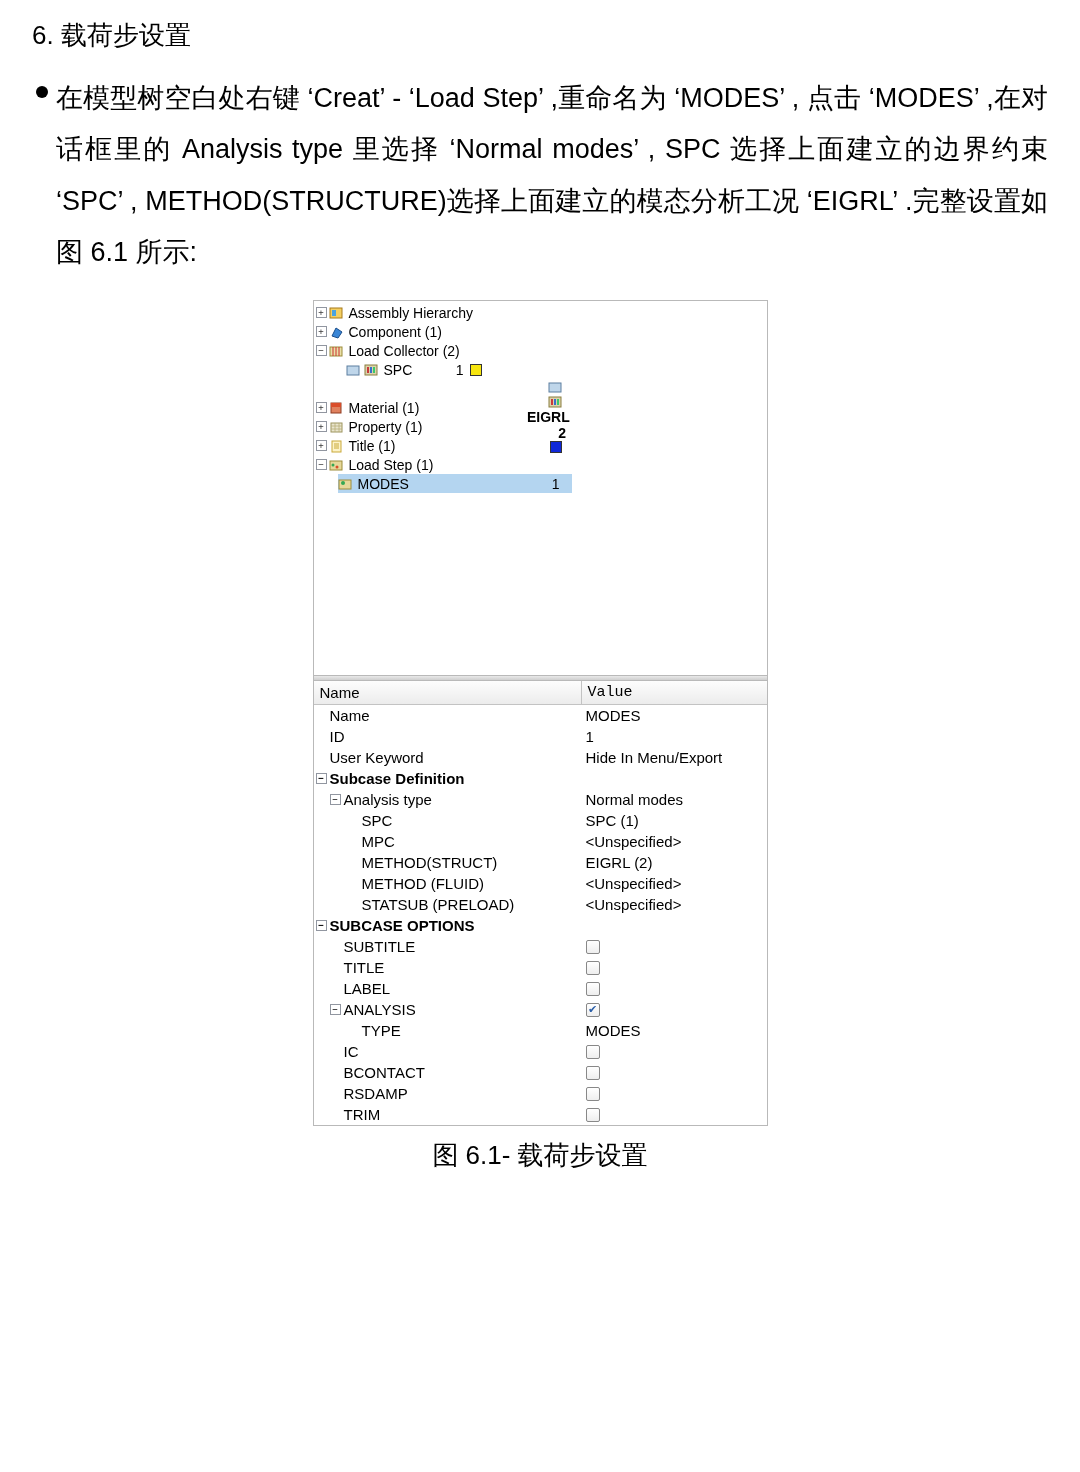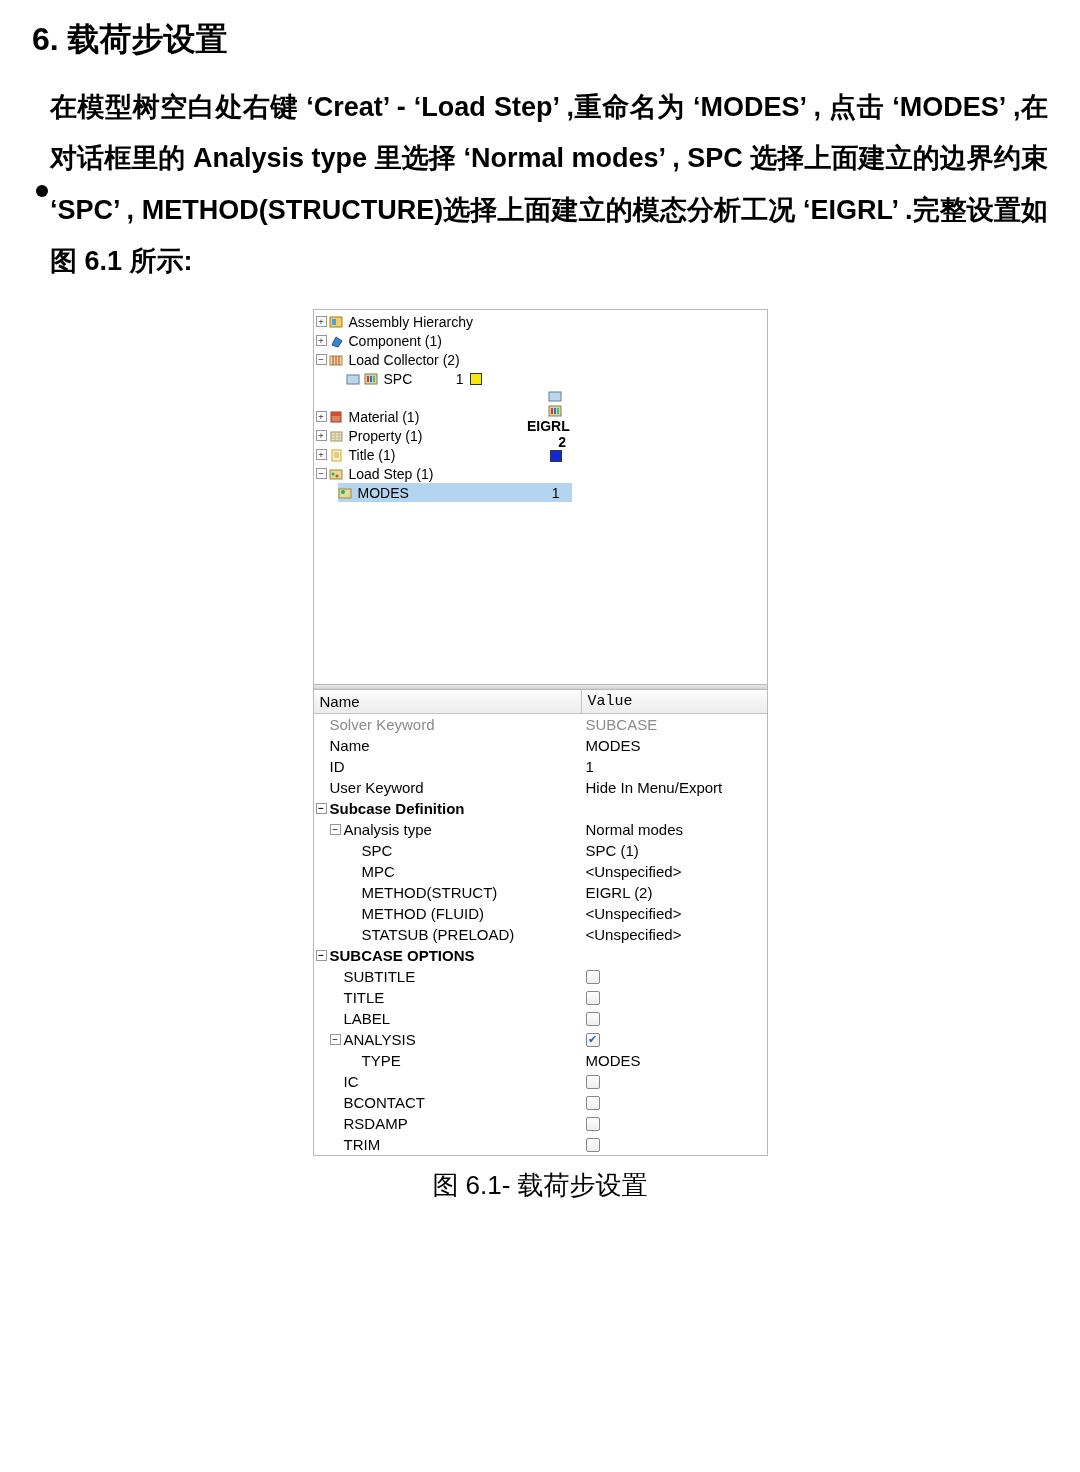--- a/index.html
+++ b/index.html
@@ -5,31 +5,30 @@
   * { box-sizing: border-box; margin: 0; padding: 0; }
   body {
     font-family: "Microsoft YaHei", Arial, sans-serif;
     background: #fff;
     width: 1080px;
     margin: 0;
     padding: 18px 32px 60px 32px;
     color: #000;
   }
   .heading {
-    font-size: 32px;
-    font-weight: 700;
+    font-size: 26px;
+    font-weight: 400;
     margin-bottom: 20px;
   }
   .bullet-block {
     display: flex;
-    align-items: center;
-    gap: 2px;
+    align-items: flex-start;
+    gap: 8px;
     margin-left: 4px;
     margin-bottom: 22px;
-    font-weight: bold;
   }
   .bullet-dot {
     width: 12px;
     height: 12px;
     background: #000;
     border-radius: 50%;
     margin-top: 13px;
     flex: 0 0 auto;
   }
   .paragraph {
@@ -307,24 +306,20 @@
 
   <div class="divider-h"></div>
 
   <div class="props">
     <div class="phead">
       <div class="pname-col">Name</div>
       <div class="pval-col">Value</div>
     </div>
 
     <div class="prow">
-      <div class="pn pindent-0 muted">Solver Keyword</div>
-      <div class="pv muted">SUBCASE</div>
-    </div>
-    <div class="prow">
       <div class="pn pindent-0">Name</div>
       <div class="pv">MODES</div>
     </div>
     <div class="prow">
       <div class="pn pindent-0">ID</div>
       <div class="pv">1</div>
     </div>
     <div class="prow">
       <div class="pn pindent-0">User Keyword</div>
       <div class="pv">Hide In Menu/Export</div>

